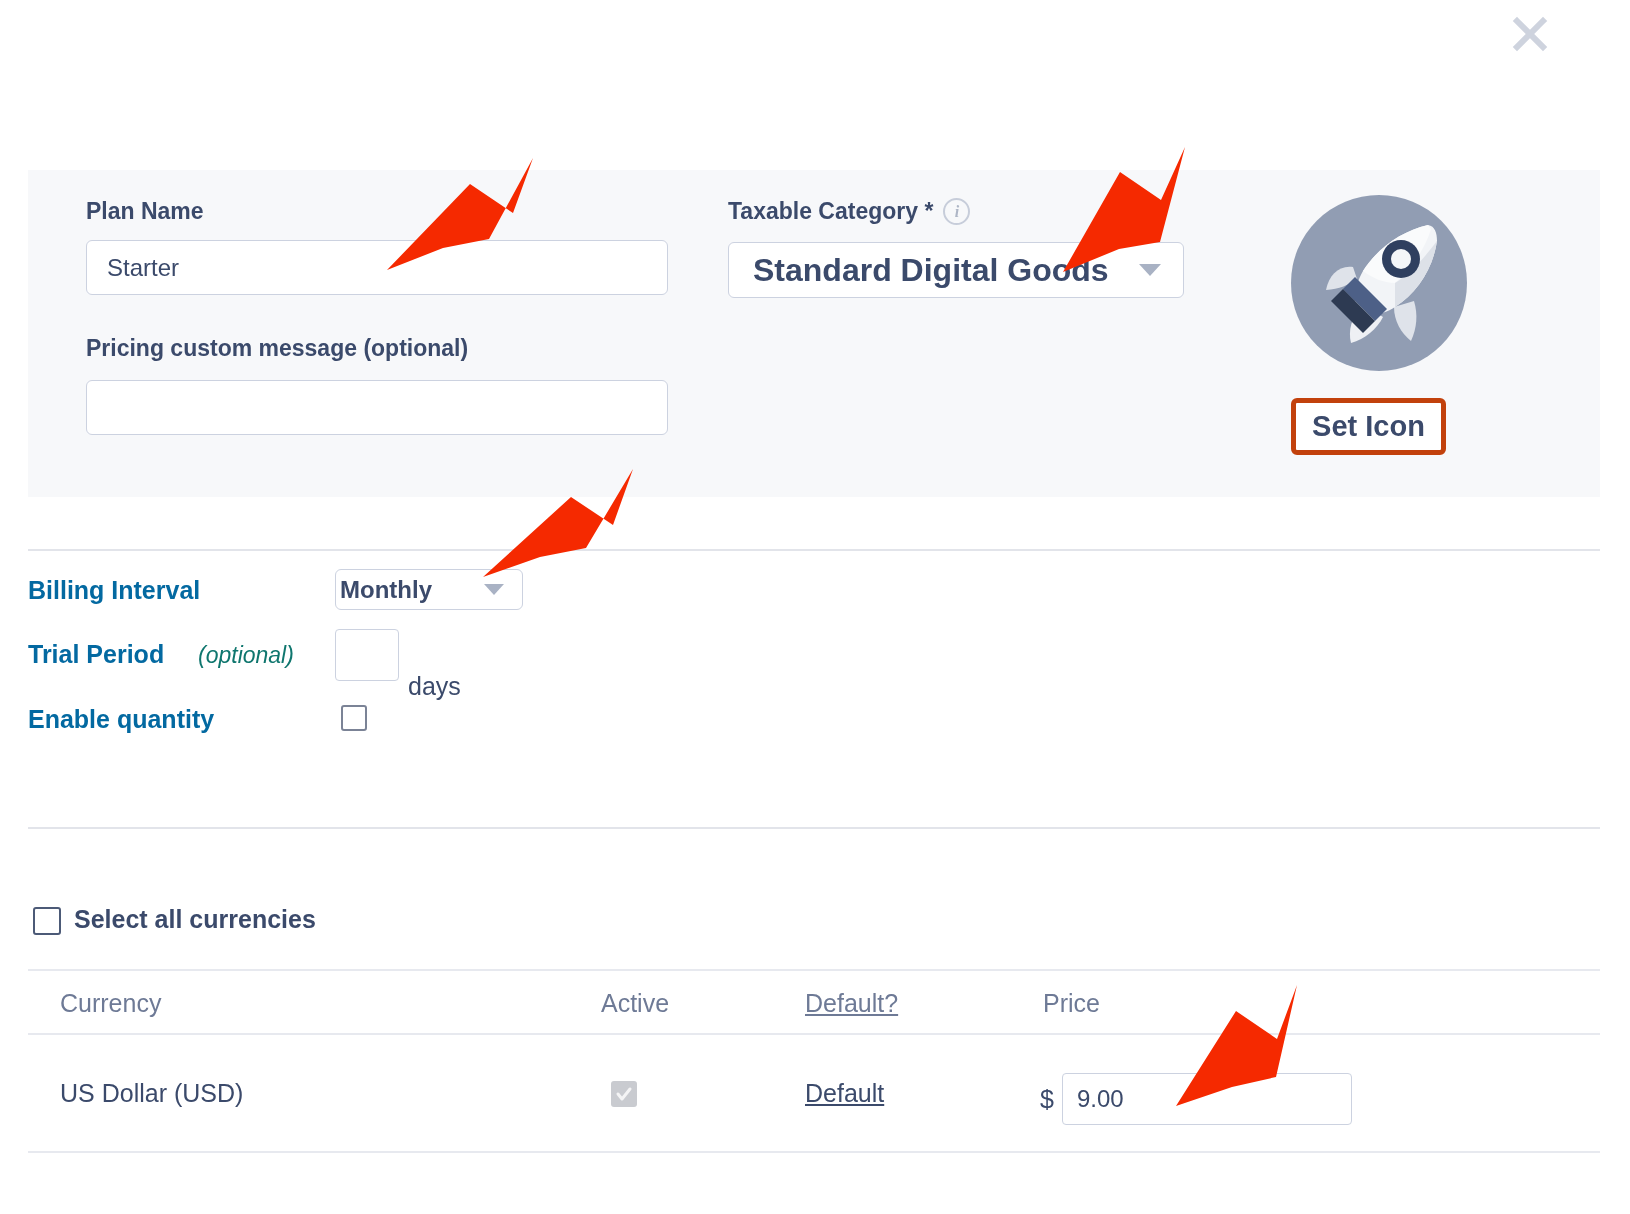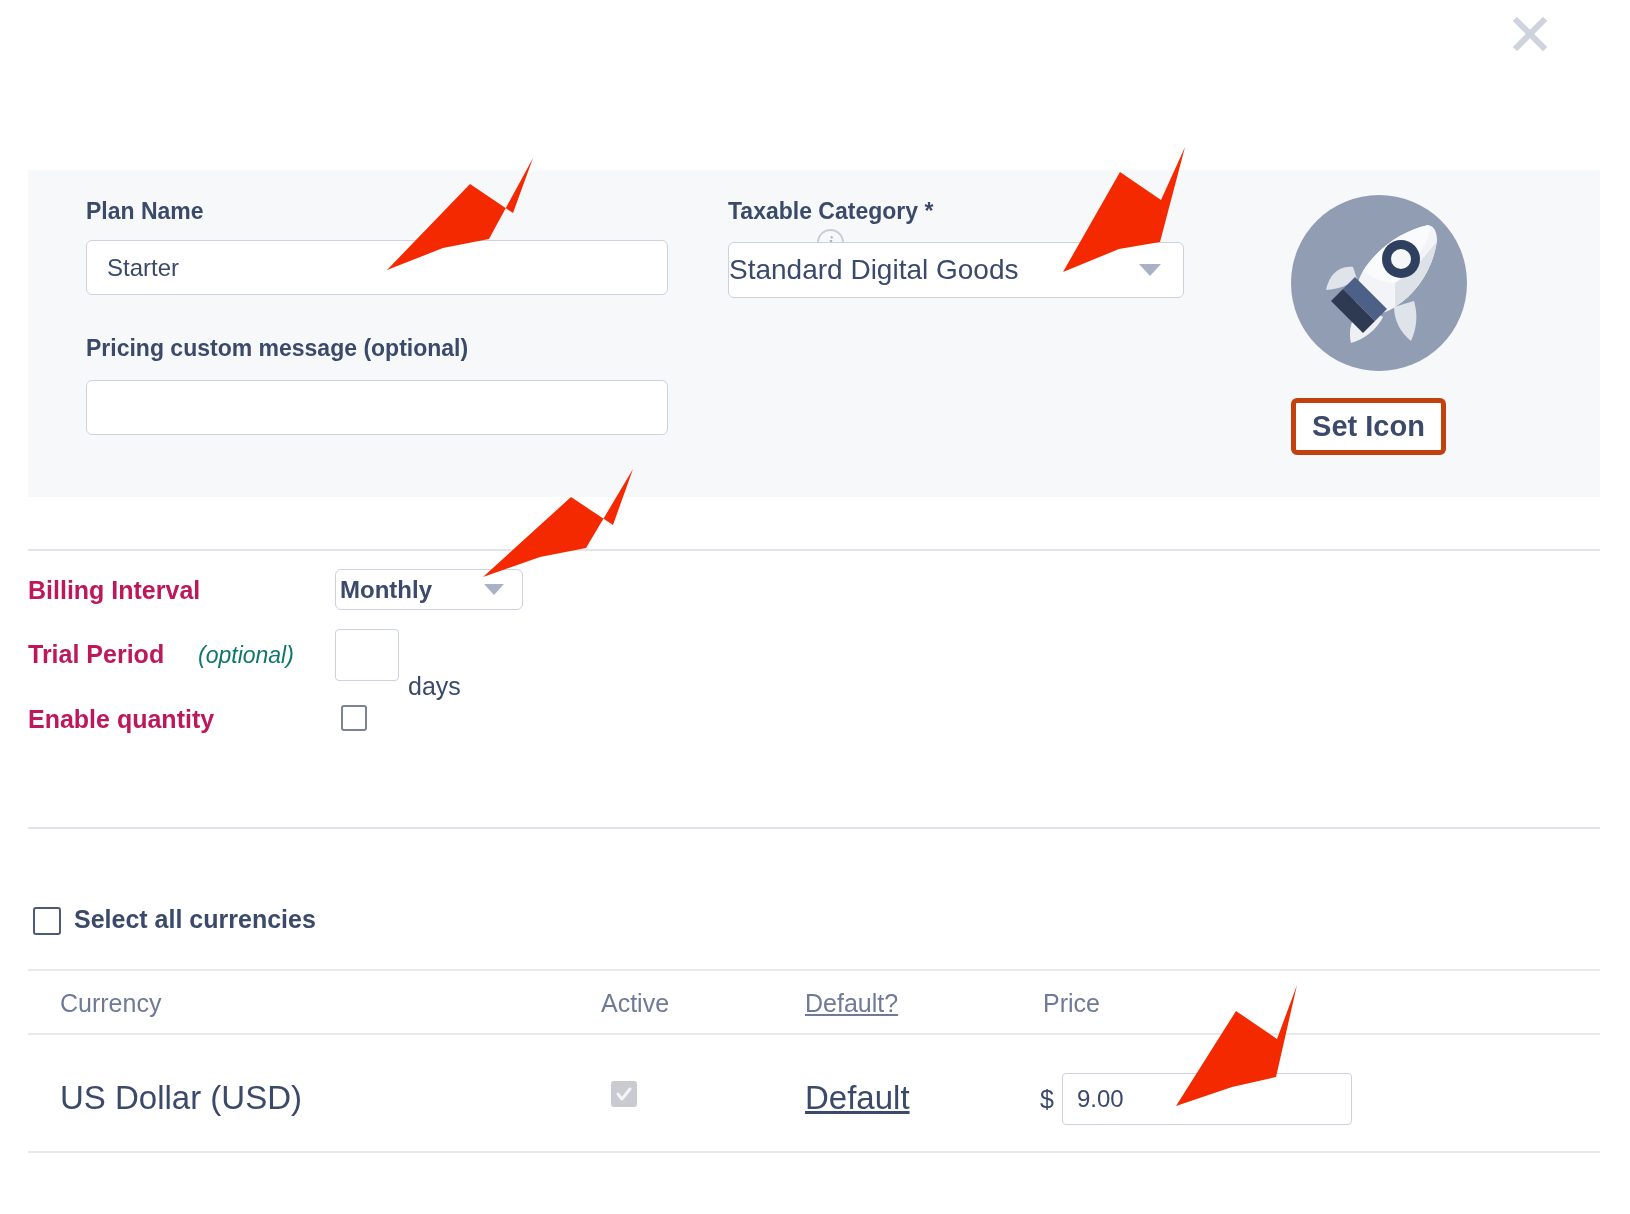--- a/index.html
+++ b/index.html
@@ -61,41 +61,43 @@
     outline: none;
   }
 
   
   #lbl-plan-name { left: 58px; top: 28px; }
   #inp-plan-name { left: 58px; top: 70px; width: 582px; height: 55px; }
   #lbl-checkout  { left: 58px; top: 165px; }
   #inp-checkout  { left: 58px; top: 210px; width: 582px; height: 55px; }
 
   
-  #lbl-taxable { left: 700px; top: 28px; display:flex; align-items:center; gap: 4px; flex-direction: column;}
+  #lbl-taxable { left: 700px; top: 28px; display:flex; align-items:center; gap: 10px;}
   .info-icon {
     display:inline-flex; align-items:center; justify-content:center;
     width: 27px; height: 27px; border-radius: 50%;
     border: 2px solid #c7cdda;
     color: #aeb6c6;
     font-size: 16px; font-weight: bold;
     font-family: "Liberation Serif", serif;
     font-style: italic;
     line-height: 1;
     vertical-align: middle;
   }
   .select-box {
     position: absolute;
     background: #ffffff;
     border: 1px solid #ccd2e0;
     border-radius: 6px;
     display: flex; align-items: center;
-    font-size: 28px;
-    color: #3b4a6b;
-    cursor: pointer;
+    padding-left: 24px;
+    font-size: 32px;
+    color: #3b4a6b;
+    cursor: pointer;
+    font-weight: bold;
   }
   #sel-taxable { left: 700px; top: 72px; width: 456px; height: 56px; }
   .caret {
     position: absolute;
     right: 22px;
     width: 0; height: 0;
     border-left: 11px solid transparent;
     border-right: 11px solid transparent;
     border-top: 12px solid #a9b2c4;
   }
@@ -131,21 +133,21 @@
     background: #e2e4ea;
   }
   #div-1 { top: 549px; }
   #div-2 { top: 827px; }
 
   
   .row-label {
     position: absolute;
     font-size: 25px;
     font-weight: bold;
-    color: #be185d;
+    color: #0369a1;
     white-space: nowrap;
   }
   #lbl-billing  { left: 28px; top: 576px; }
   #lbl-trial    { left: 28px; top: 640px; }
   #lbl-optional {
     position:absolute; left: 198px; top: 642px;
     font-size: 23px; font-style: italic; color: #0f766e;
   }
   #lbl-enable   { left: 28px; top: 705px; }
 
@@ -218,21 +220,21 @@
   .th {
     position: absolute;
     top: 18px;
     font-size: 25px;
     color: #6e7a96;
     white-space: nowrap;
   }
   .td {
     position: absolute;
     top: 44px;
-    font-size: 33px;
+    font-size: 25px;
     color: #3b4a6b;
     white-space: nowrap;
   }
   .col-currency { left: 32px; }
   .col-active   { left: 573px; }
   .col-default  { left: 777px; text-decoration: underline; }
   .col-price    { left: 1015px; }
 
   .cb-checked-disabled {
     position: absolute;

